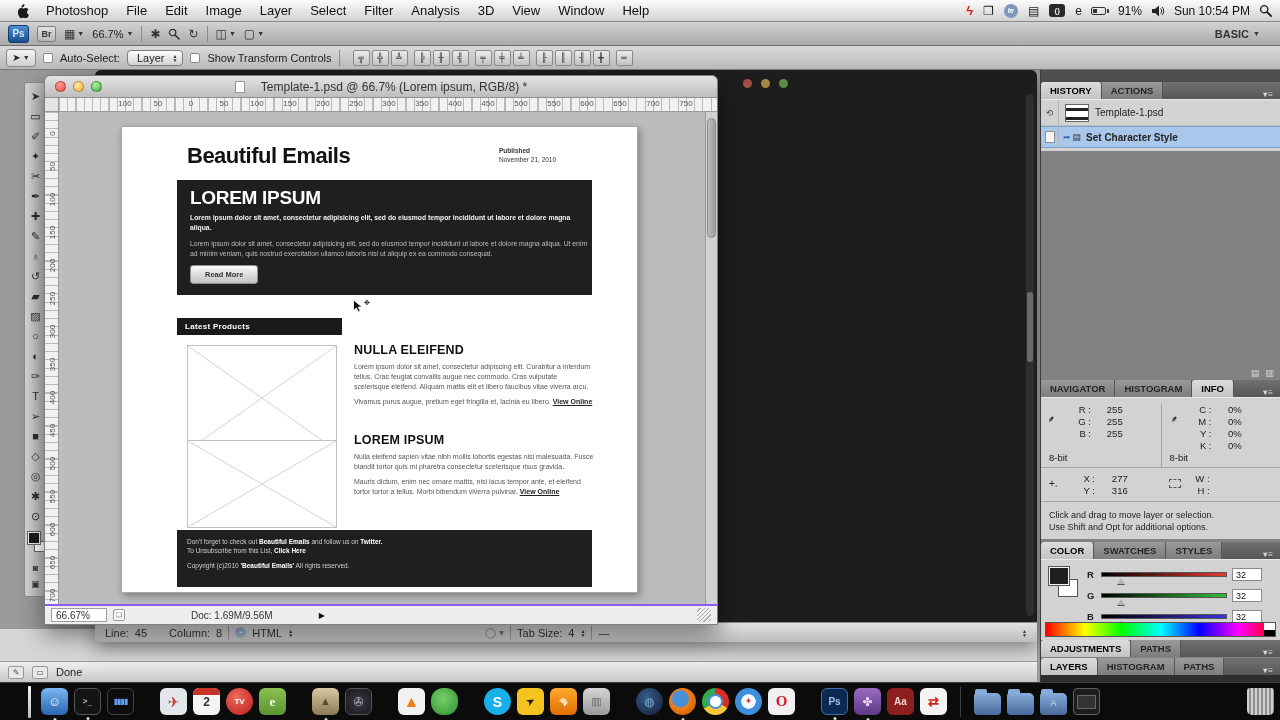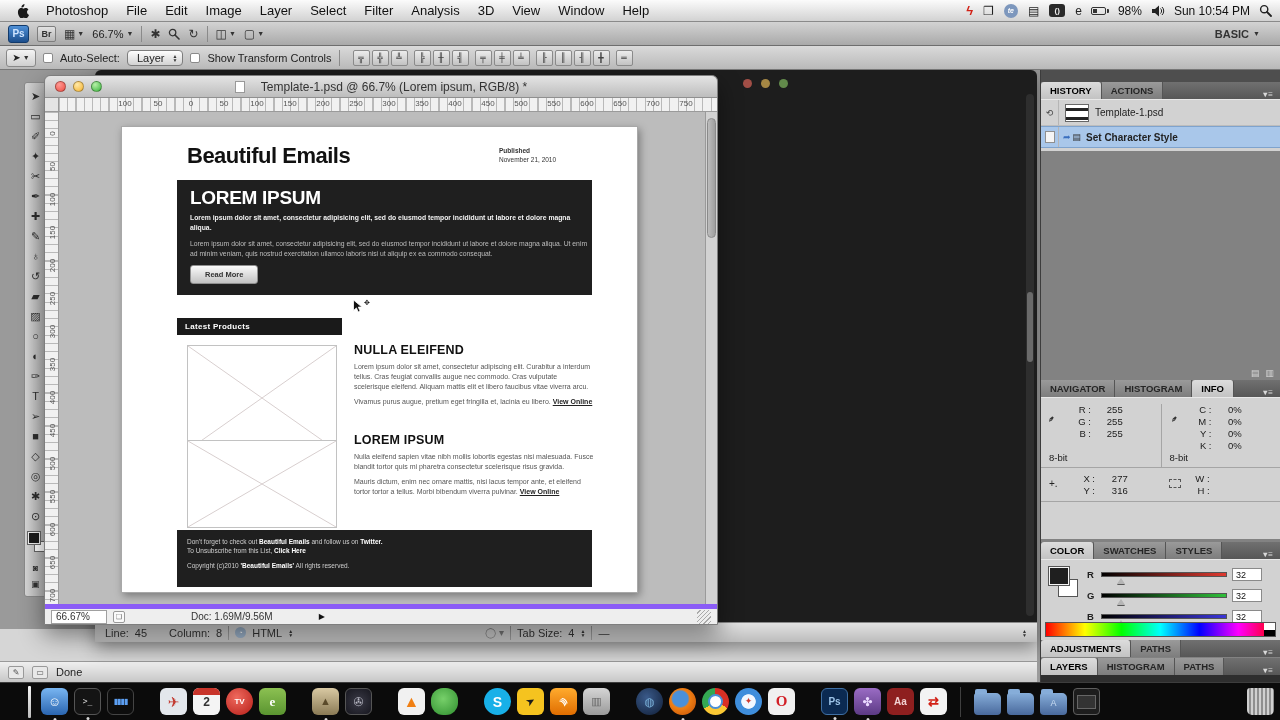--- a/index.html
+++ b/index.html
@@ -123,21 +123,21 @@
     background-image:repeating-linear-gradient(180deg,#b9b9b9 0 1px,transparent 1px 8.25px),
                      repeating-linear-gradient(180deg,#8f8f8f 0 1px,transparent 1px 33px); }
   .vr-num { position:absolute; left:0; width:14px; text-align:center; transform:rotate(-90deg); font-size:8px; color:#555; }
   .ruler-corner { position:absolute; left:0; top:22px; width:14px; height:14px; background:#e4e4e4;
     border-right:1px solid #9a9a9a; border-bottom:1px solid #9a9a9a; }
   .doc-canvas { position:absolute; left:14px; right:0; top:36px; bottom:20px; background:#bcbcbc; overflow:hidden; }
   .canvas-scroll { position:absolute; right:0; top:0; bottom:0; width:12px; background:#d2d2d2; border-left:1px solid #9a9a9a; }
   .canvas-scroll-thumb { position:absolute; left:1px; right:1px; top:6px; height:120px;
     background:linear-gradient(90deg,#bdbdbd,#9e9e9e); border-radius:5px; border:1px solid #8a8a8a; }
   .doc-statusbar { position:absolute; left:0; right:0; bottom:0; height:20px; background:#eeeeee;
-    border-top:5px solid #8b5cf6; display:flex; align-items:center; gap:6px; padding:0 6px; font-size:10px; color:#333; }
+    border-top:2px solid #8b5cf6; display:flex; align-items:center; gap:6px; padding:0 6px; font-size:10px; color:#333; }
   .ds-zoom { width:56px; height:14px; background:#fff; border:1px solid #a0a0a0; display:flex;
     align-items:center; padding:0 4px; }
   .ds-pageic { width:12px; height:12px; border:1px solid #999; border-radius:2px; background:#fafafa;
     font-size:7px; color:#666; display:flex; align-items:center; justify-content:center; }
   .ds-doc { margin-left:60px; }
   .ds-arrow { font-size:8px; color:#111; margin-left:40px; }
   .ds-grip { margin-left:auto; width:14px; height:14px;
     background:repeating-linear-gradient(135deg,transparent 0 2px,#aaa 2px 3px); }
 
   
@@ -320,21 +320,21 @@
           <span class="mb-ic ">❐</span>
           <span class="mb-ic te">te</span>
           <span class="mb-ic ">▤</span>
           <span class="mb-ic brk">()</span>
           <span class="mb-ic ">e</span>
         </span>
       <span class="battery">
           <span class="batt-body"></span>
           <span class="batt-nub"></span>
         </span>
-      <span class="mb-txt">98%</span>
+      <span class="mb-txt">91%</span>
       <span>
         <svg width="14" height="12" viewBox="0 0 14 12">
             <path fill="#222" d="M1 4h3l4-3.5v11L4 8H1z"></path>
             <path fill="none" stroke="#222" stroke-width="1" d="M9.5 3.5a3.4 3.4 0 0 1 0 5 M11 2a5.5 5.5 0 0 1 0 8"></path>
           </svg>
       </span>
       <span class="mb-txt">Sun 10:54 PM</span>
       <span>
         <svg width="13" height="13" viewBox="0 0 13 13">
             <circle cx="5.2" cy="5.2" r="3.6" fill="none" stroke="#222" stroke-width="1.4"></circle>
@@ -708,20 +708,24 @@
               <div class="kv">
                 <span class="k">W :</span>
                 <span class="v"></span>
               </div>
               <div class="kv">
                 <span class="k">H :</span>
                 <span class="v"></span>
               </div>
             </div>
         </div>
+        <div class="info-hint">
+          <div>Click and drag to move layer or selection.</div>
+          <div>Use Shift and Opt for additional options.</div>
+        </div>
       </div>
 
       <div class="tabbar" id="color-tabs">
           <span class="ptab active">COLOR</span>
           <span class="ptab">SWATCHES</span>
           <span class="ptab">STYLES</span>
           <span class="pmenu">▾≡</span>
         </div>
       <div class="panel-body color-body">
         <span class="col-bg"></span>

